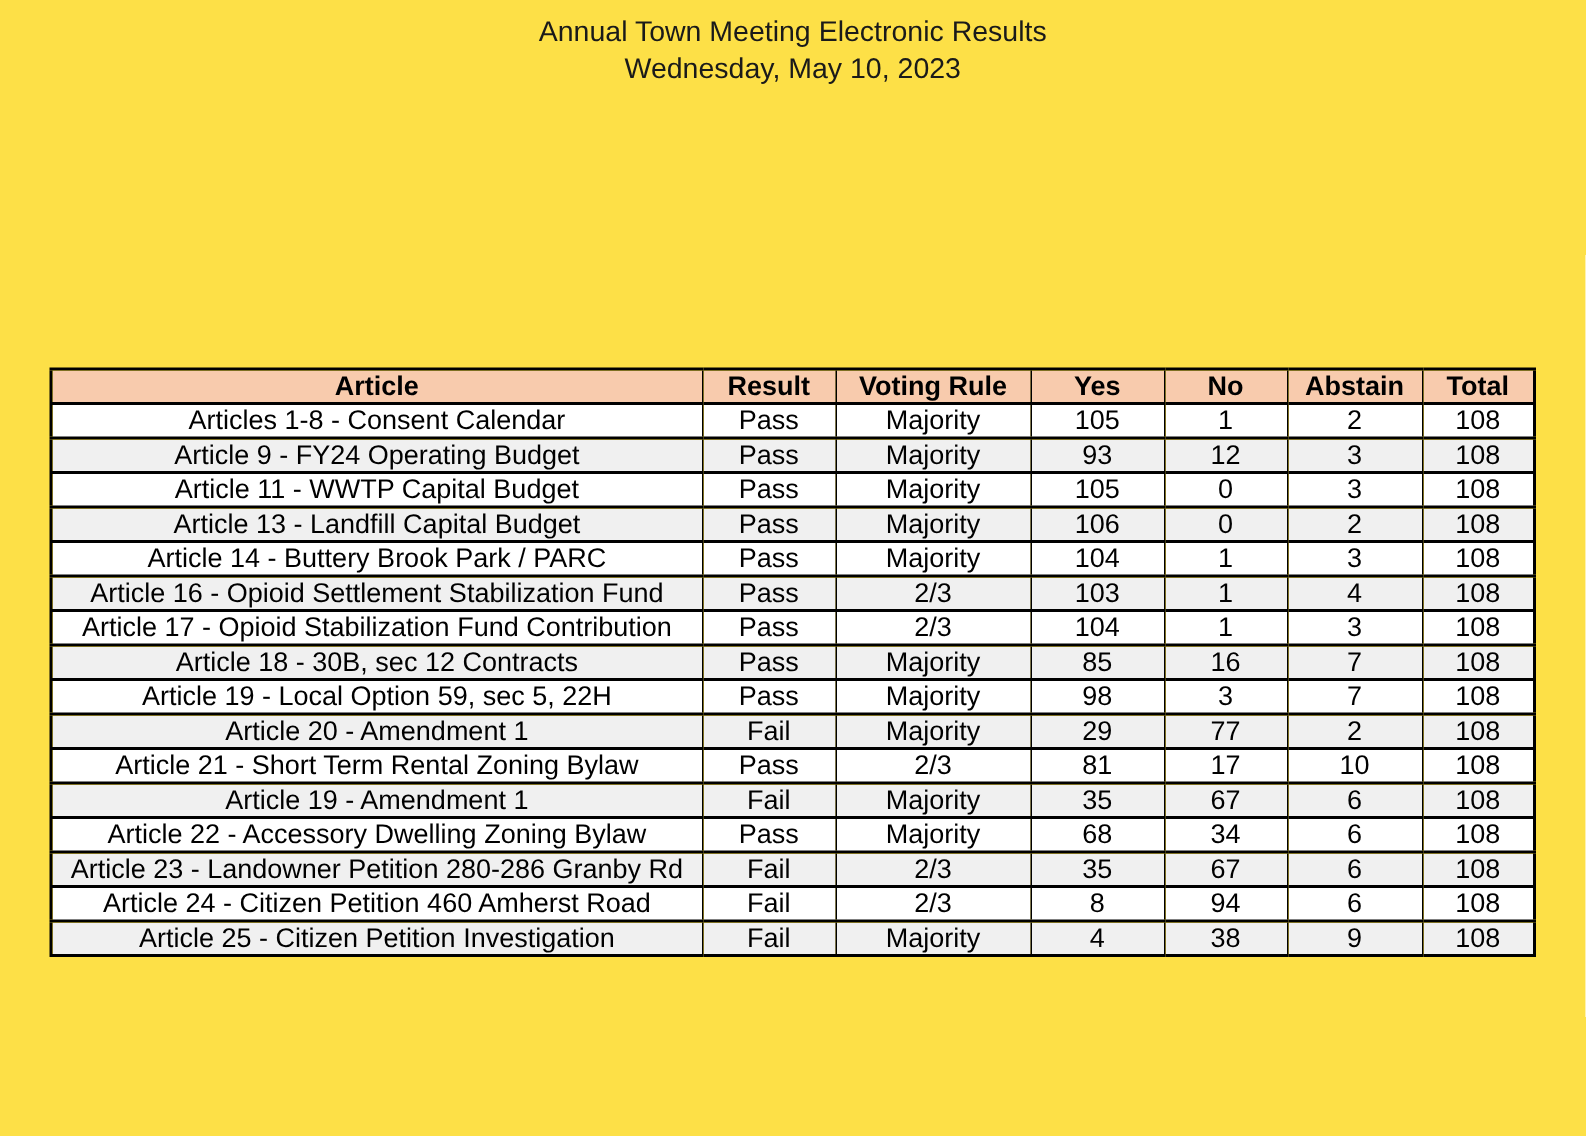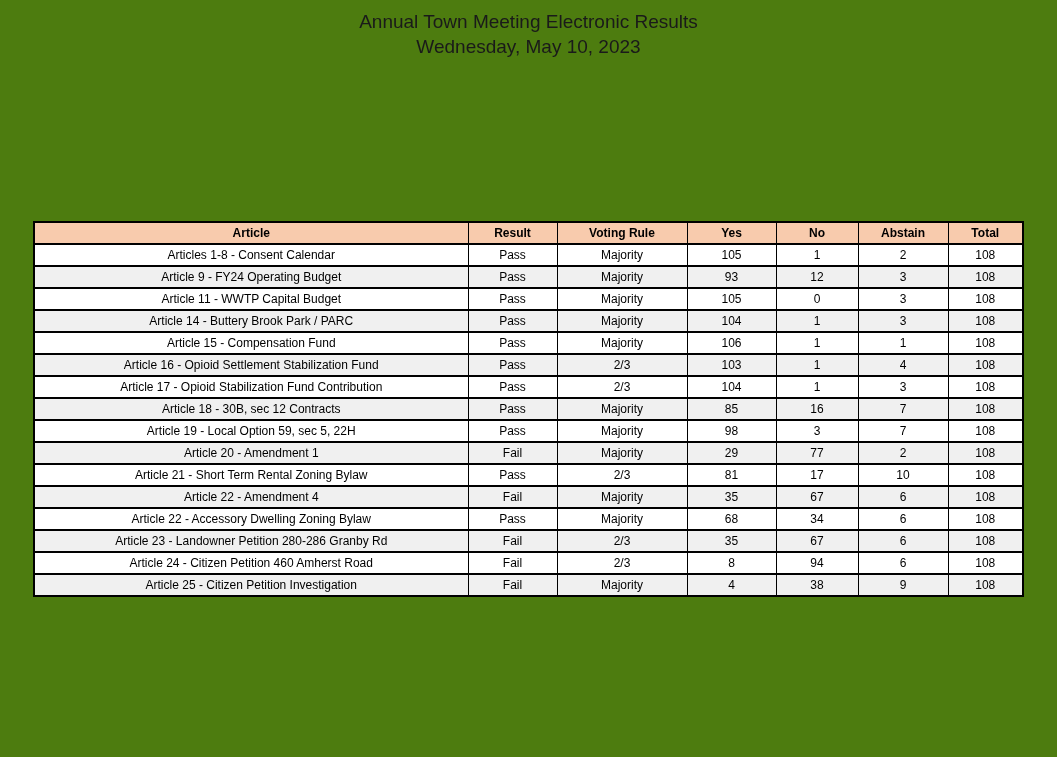--- a/index.html
+++ b/index.html
@@ -1,42 +1,42 @@
 <!DOCTYPE html>
 <html style="--header-bg: #F8CBAD; --stripe-bg: #F0F0F0; --border-c: #000000; --text-c: #000000;"><head>
 <meta charset="utf-8">
 <style>
   html, body { margin: 0; padding: 0; background: #ffffff; }
   .page {
     position: relative;
     width: 1057px;
     height: 757px;
-    background: #4d7c0f;
+    background: #fde047;
     font-family: "Liberation Sans", "DejaVu Sans", sans-serif;
     color: var(--text-c, #000000);
     overflow: hidden;
   }
   .title-block {
     position: absolute;
     top: 9px;
     left: 0;
     width: 100%;
     text-align: center;
     font-size: 19px;
     line-height: 25px;
     color: #1a1a1a;
   }
   table.results-table {
     position: absolute;
     left: 33px;
-    top: 221px;
+    top: 245px;
     width: 989px;
     border-collapse: collapse;
     table-layout: fixed;
-    font-size: 12px;
+    font-size: 18px;
     border: 2px solid var(--border-c, #000);
   }
   .results-table th, .results-table td {
     border-left: 1px solid var(--border-c, #000);
     border-right: 1px solid var(--border-c, #000);
     border-top: 2px solid var(--border-c, #000);
     border-bottom: 2px solid var(--border-c, #000);
     text-align: center;
     vertical-align: middle;
     padding: 0 4px;
@@ -109,35 +109,35 @@
         <tr>
           <td>Article 11 - WWTP Capital Budget</td>
           <td>Pass</td>
           <td>Majority</td>
           <td>105</td>
           <td>0</td>
           <td>3</td>
           <td>108</td>
         </tr>
         <tr>
+          <td>Article 13 - Landfill Capital Budget</td>
+          <td>Pass</td>
+          <td>Majority</td>
+          <td>106</td>
+          <td>0</td>
+          <td>2</td>
+          <td>108</td>
+        </tr>
+        <tr>
           <td>Article 14 - Buttery Brook Park / PARC</td>
           <td>Pass</td>
           <td>Majority</td>
           <td>104</td>
           <td>1</td>
           <td>3</td>
-          <td>108</td>
-        </tr>
-        <tr>
-          <td>Article 15 - Compensation Fund</td>
-          <td>Pass</td>
-          <td>Majority</td>
-          <td>106</td>
-          <td>1</td>
-          <td>1</td>
           <td>108</td>
         </tr>
         <tr>
           <td>Article 16 - Opioid Settlement Stabilization Fund</td>
           <td>Pass</td>
           <td>2/3</td>
           <td>103</td>
           <td>1</td>
           <td>4</td>
           <td>108</td>
@@ -181,21 +181,21 @@
         <tr>
           <td>Article 21 - Short Term Rental Zoning Bylaw</td>
           <td>Pass</td>
           <td>2/3</td>
           <td>81</td>
           <td>17</td>
           <td>10</td>
           <td>108</td>
         </tr>
         <tr>
-          <td>Article 22 - Amendment 4</td>
+          <td>Article 19 - Amendment 1</td>
           <td>Fail</td>
           <td>Majority</td>
           <td>35</td>
           <td>67</td>
           <td>6</td>
           <td>108</td>
         </tr>
         <tr>
           <td>Article 22 - Accessory Dwelling Zoning Bylaw</td>
           <td>Pass</td>

